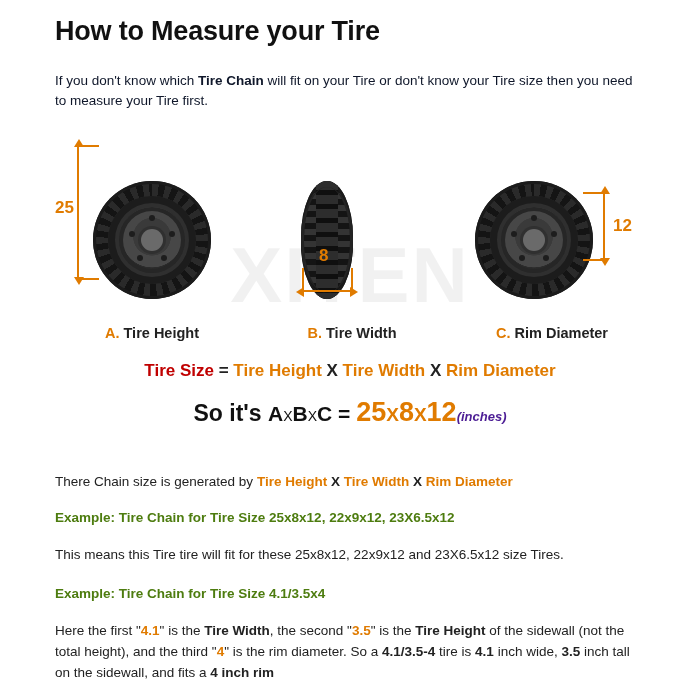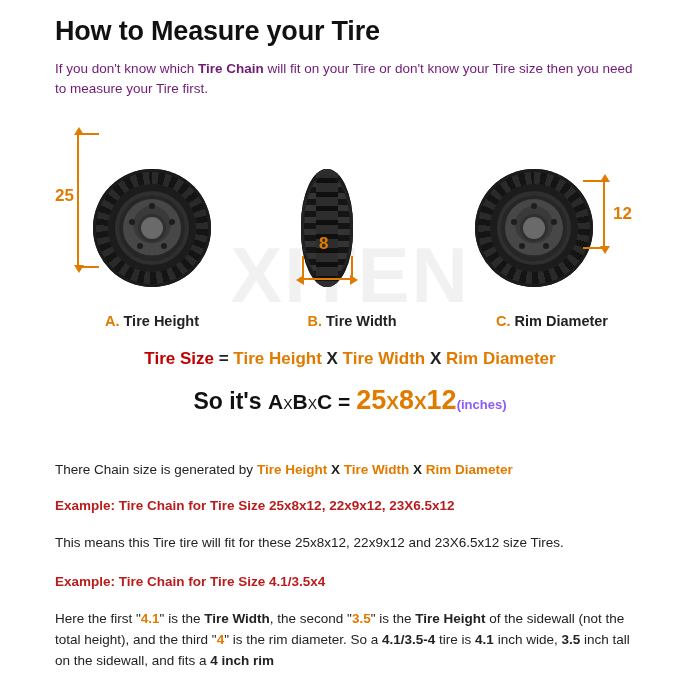--- a/index.html
+++ b/index.html
@@ -27,22 +27,22 @@
     font-size: 27px;
     font-weight: bold;
     color: #111111;
     margin: 0;
     padding-top: 16px;
     letter-spacing: -0.2px;
   }
   .intro {
     font-size: 13.5px;
     line-height: 1.5;
-    color: #701a75;
-    margin: 12px 0 0 0;
+    color: #0f172a;
+    margin: 24px 0 0 0;
     max-width: 590px;
   }
   .intro b { font-weight: bold; }
 
   
   .watermark {
     position: absolute;
     left: 0;
     right: 0;
     top: 230px;
@@ -233,28 +233,28 @@
     z-index: 1;
     margin-top: 16px;
     text-align: center;
     color: #111;
   }
   .formula2 .soits { font-size: 23px; font-weight: bold; }
   .formula2 .abc { font-size: 21px; font-weight: bold; }
   .formula2 .sub { font-size: 14px; }
   .formula2 .nums { font-size: 27px; font-weight: bold; color: #e07b00; }
   .formula2 .numsx { font-size: 19px; font-weight: bold; color: #e07b00; }
-  .formula2 .inches { font-size: 13px; font-weight: bold; color: #8b5cf6; text-align: center; }
+  .formula2 .inches { font-size: 13px; font-style: italic; font-weight: bold; color: #4c1d95; text-align: center; }
 
   
   .body-copy { position: relative; z-index: 1; margin-top: 44px; }
   .p { font-size: 13.5px; line-height: 1.55; color: #222; margin: 0 0 18px 0; }
   .p.tight { margin-bottom: 16px; }
   .orange { color: #e07b00; font-weight: bold; }
-  .red { color: #b91c1c; font-weight: bold; }
+  .red { color: #4d7c0f; font-weight: bold; }
   .bold { font-weight: bold; }
   .x { color: #222; font-weight: bold; }
 </style>
 </head>
 <body>
 
 <div class="page">
 
   <h1 class="title">How to Measure your Tire</h1>
 

